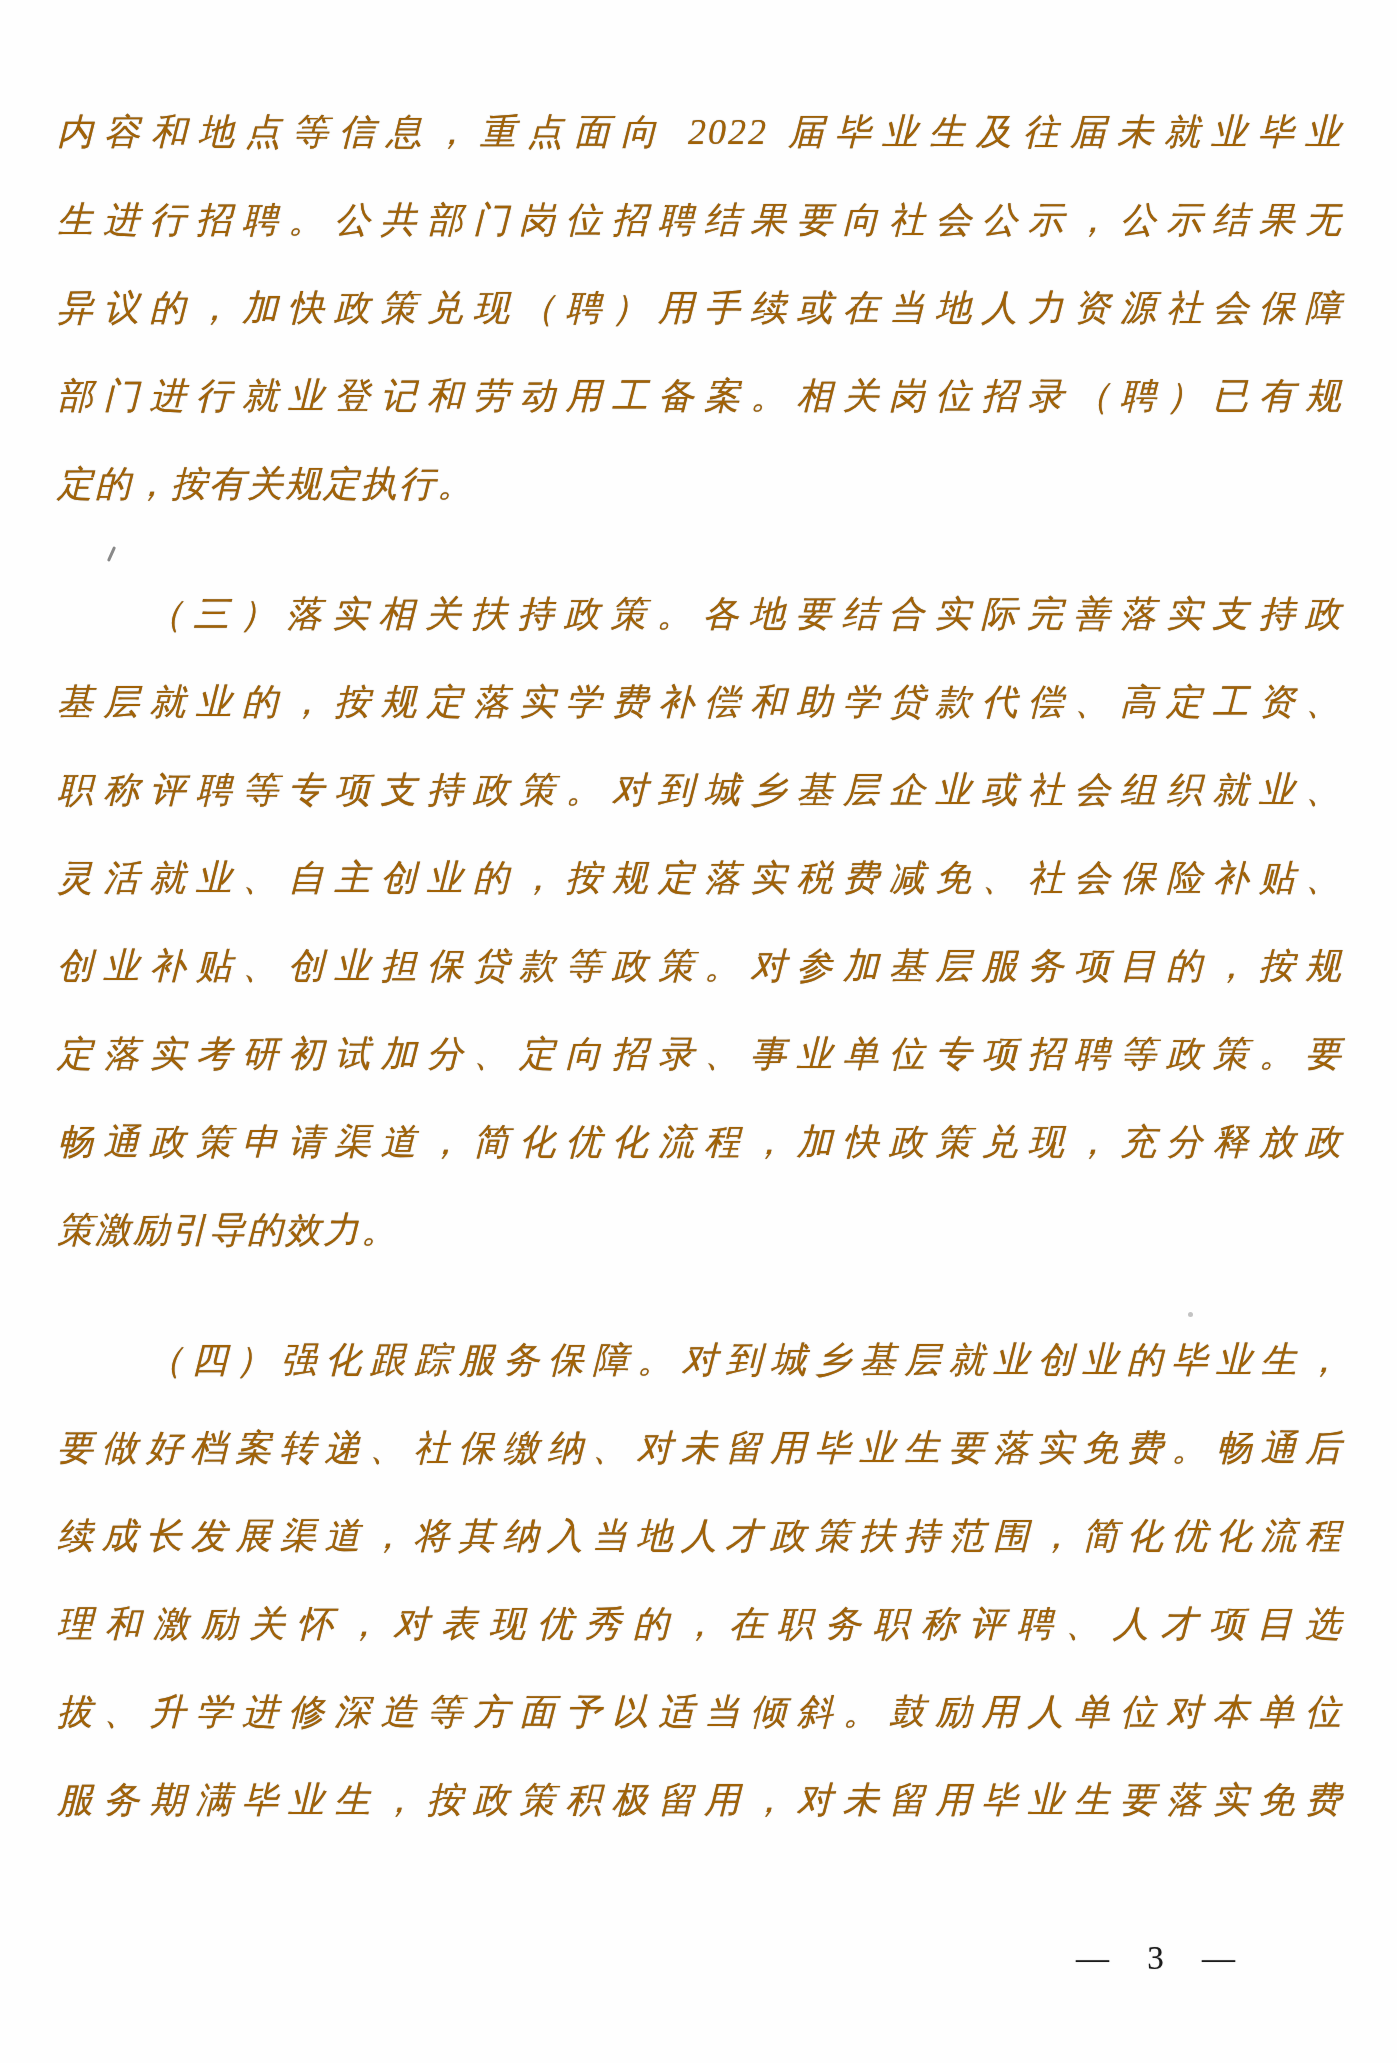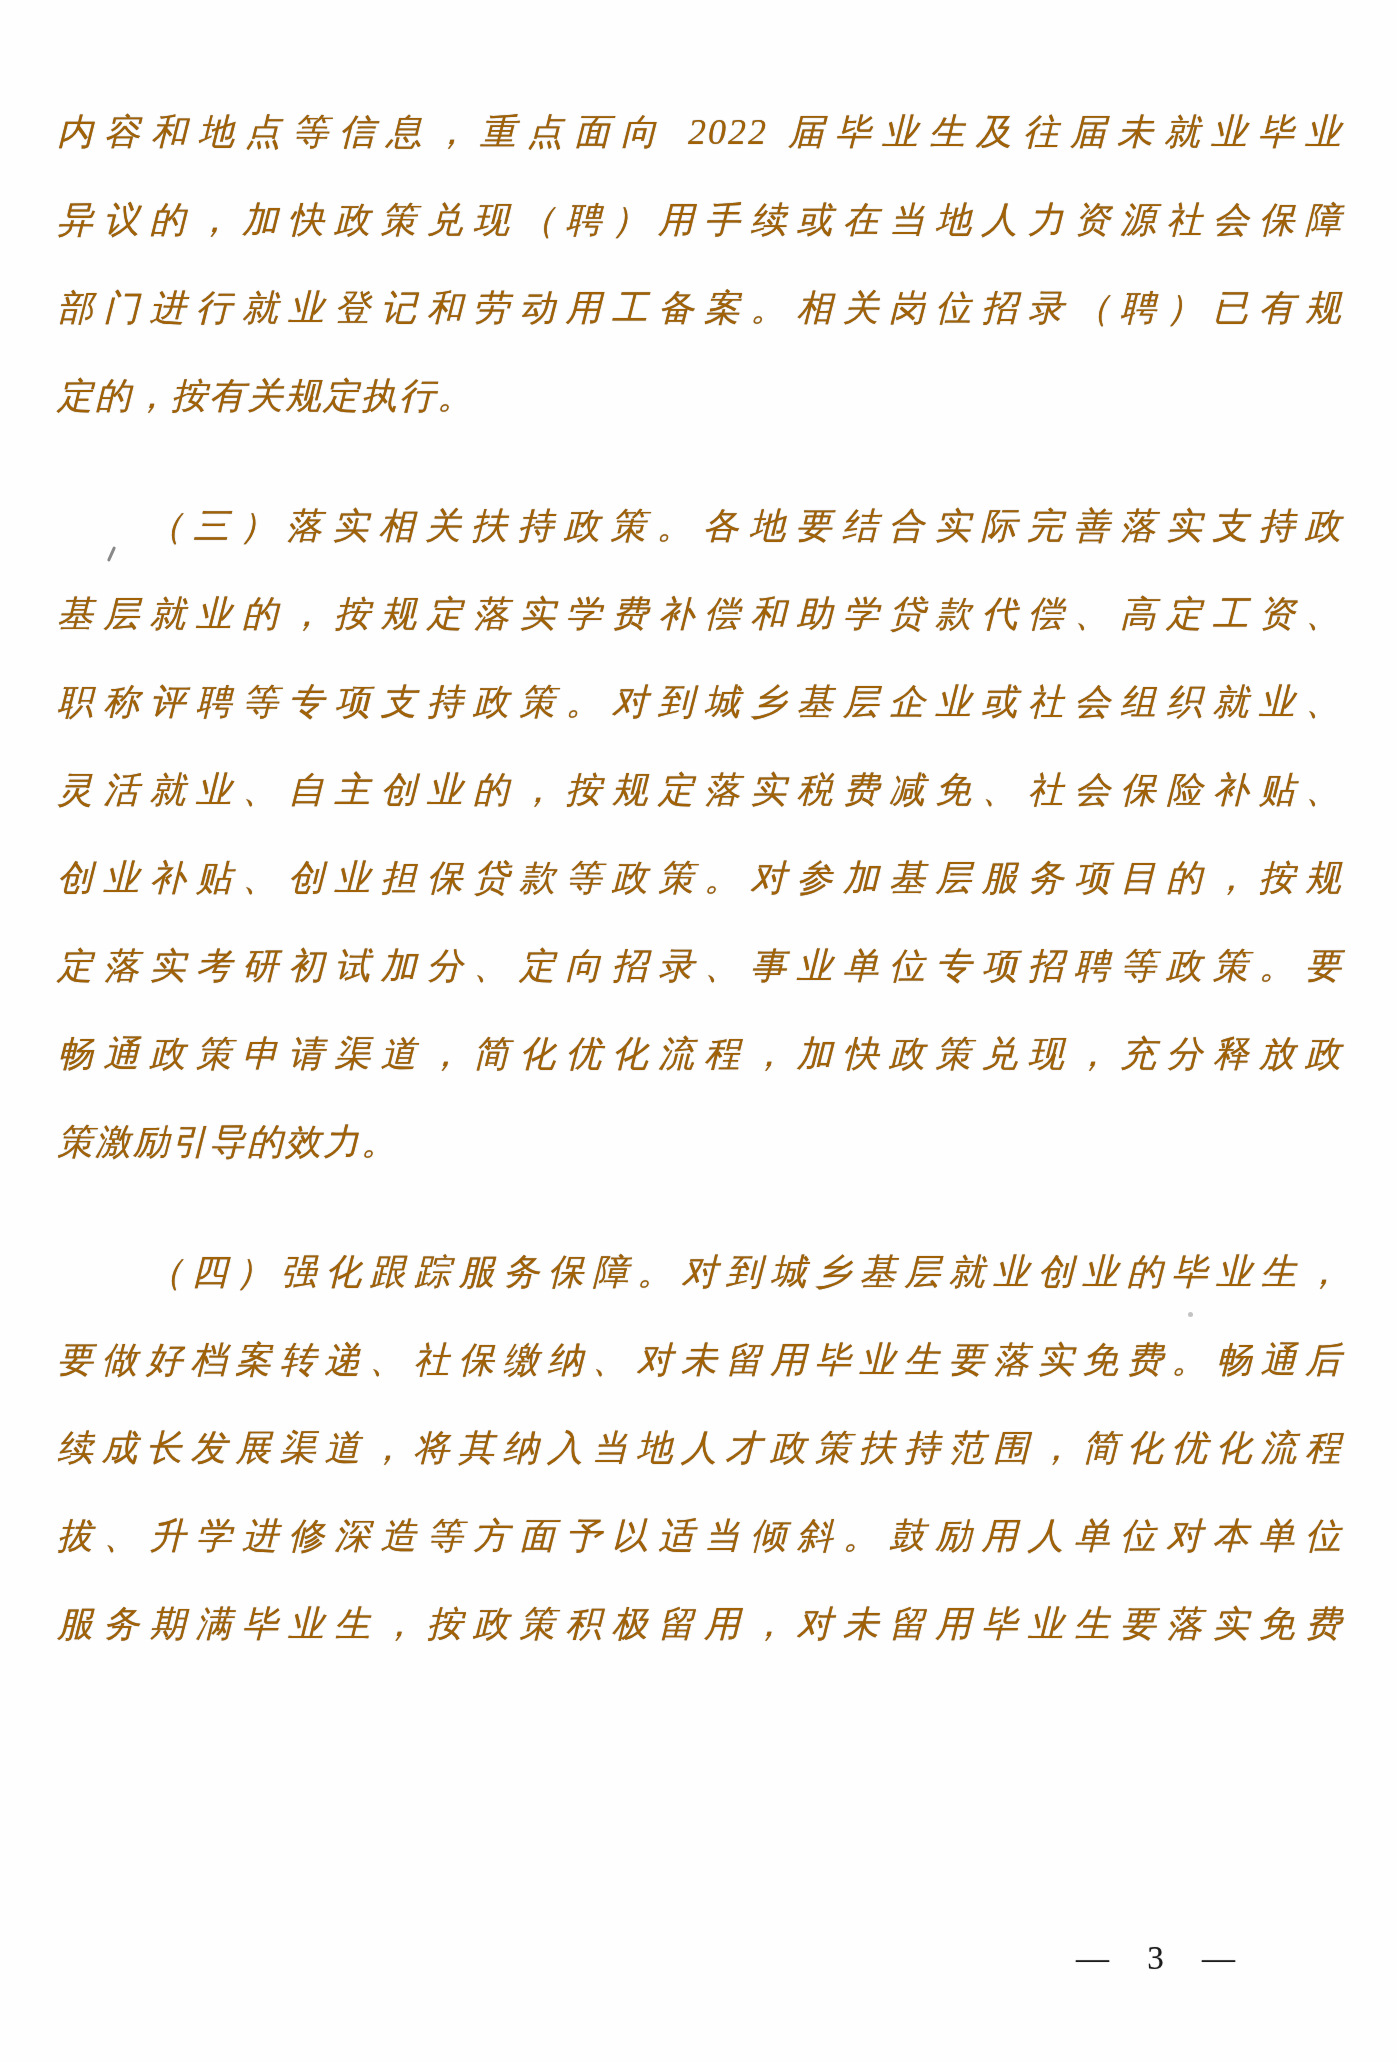--- a/index.html
+++ b/index.html
@@ -81,34 +81,36 @@
     border-radius: 50%;
     opacity: 0.5;
   }
 </style>
 </head>
 <body>
 
 <div class="page">
   <div class="text-block">
     <div class="line">内容和地点等信息，重点面向 2022 届毕业生及往届未就业毕业</div>
+    <div class="line">生进行招聘。公共部门岗位招聘结果要向社会公示，公示结果无</div>
     <div class="line">异议的，加快政策兑现（聘）用手续或在当地人力资源社会保障</div>
     <div class="line">部门进行就业登记和劳动用工备案。相关岗位招录（聘）已有规</div>
     <div class="line short">定的，按有关规定执行。</div>
     <div class="line para-start">（三）落实相关扶持政策。各地要结合实际完善落实支持政</div>
     <div class="line">基层就业的，按规定落实学费补偿和助学贷款代偿、高定工资、</div>
     <div class="line">职称评聘等专项支持政策。对到城乡基层企业或社会组织就业、</div>
     <div class="line">灵活就业、自主创业的，按规定落实税费减免、社会保险补贴、</div>
     <div class="line">创业补贴、创业担保贷款等政策。对参加基层服务项目的，按规</div>
     <div class="line">定落实考研初试加分、定向招录、事业单位专项招聘等政策。要</div>
     <div class="line">畅通政策申请渠道，简化优化流程，加快政策兑现，充分释放政</div>
     <div class="line short">策激励引导的效力。</div>
     <div class="line para-start">（四）强化跟踪服务保障。对到城乡基层就业创业的毕业生，</div>
     <div class="line">要做好档案转递、社保缴纳、对未留用毕业生要落实免费。畅通后</div>
     <div class="line">续成长发展渠道，将其纳入当地人才政策扶持范围，简化优化流程</div>
+    <div class="line">理和激励关怀，对表现优秀的，在职务职称评聘、人才项目选</div>
     <div class="line">拔、升学进修深造等方面予以适当倾斜。鼓励用人单位对本单位</div>
     <div class="line">服务期满毕业生，按政策积极留用，对未留用毕业生要落实免费</div>
   </div>
 
   <div class="page-number">— 3 —</div>
 
   <div class="speck tick"></div>
   <div class="speck dot"></div>
 </div>
 

